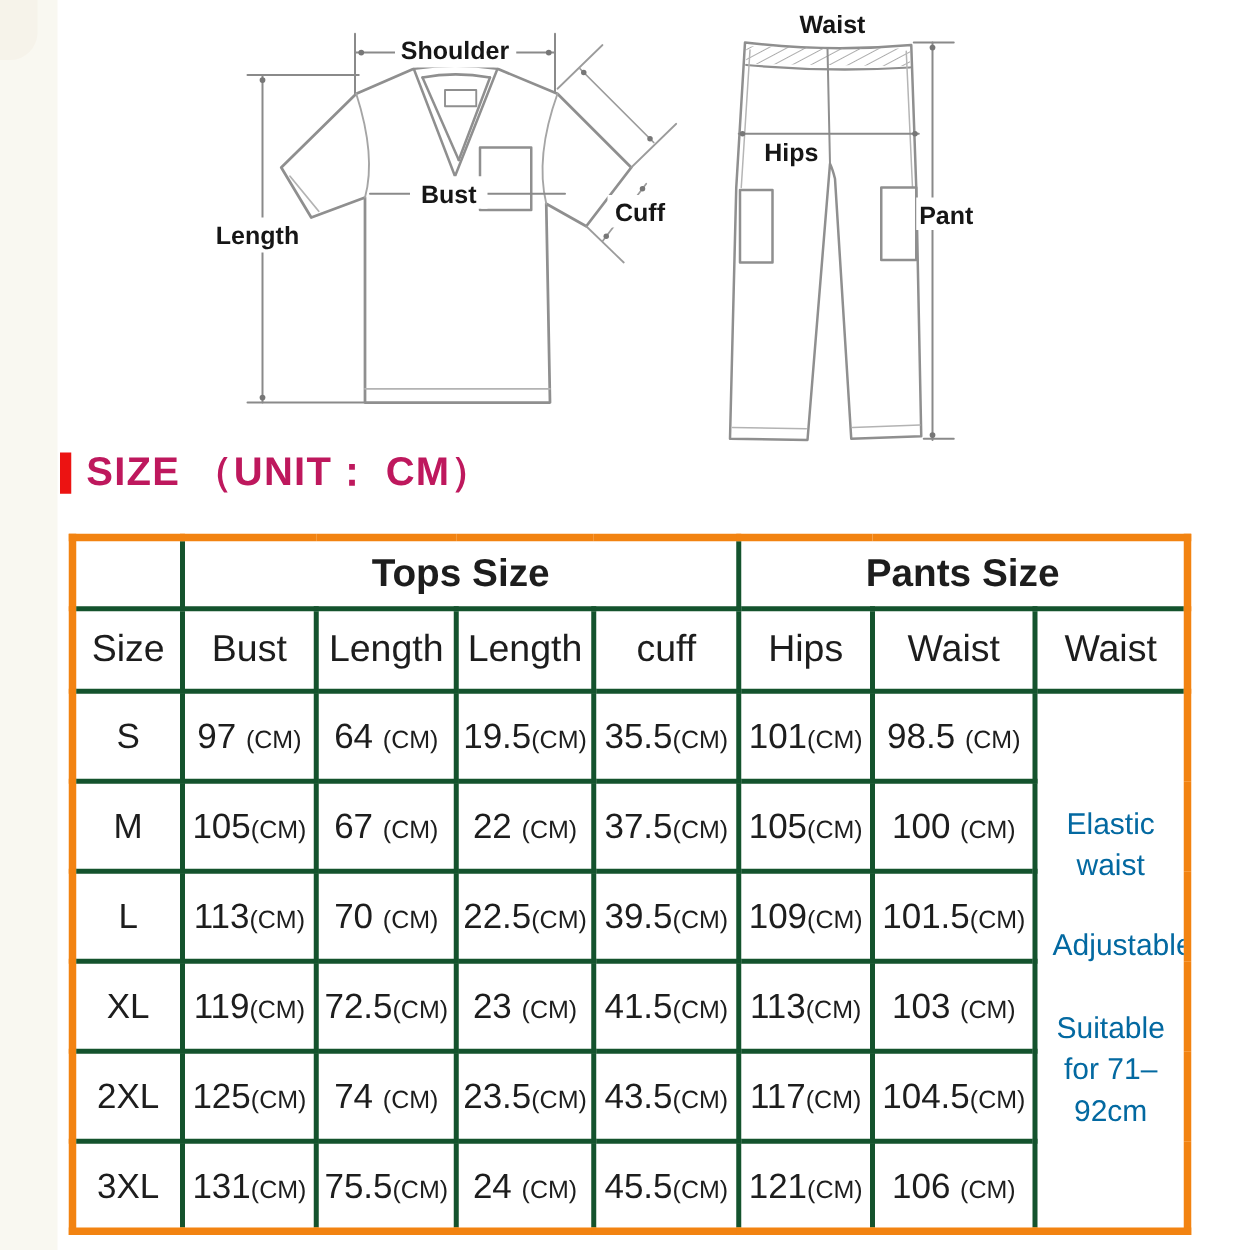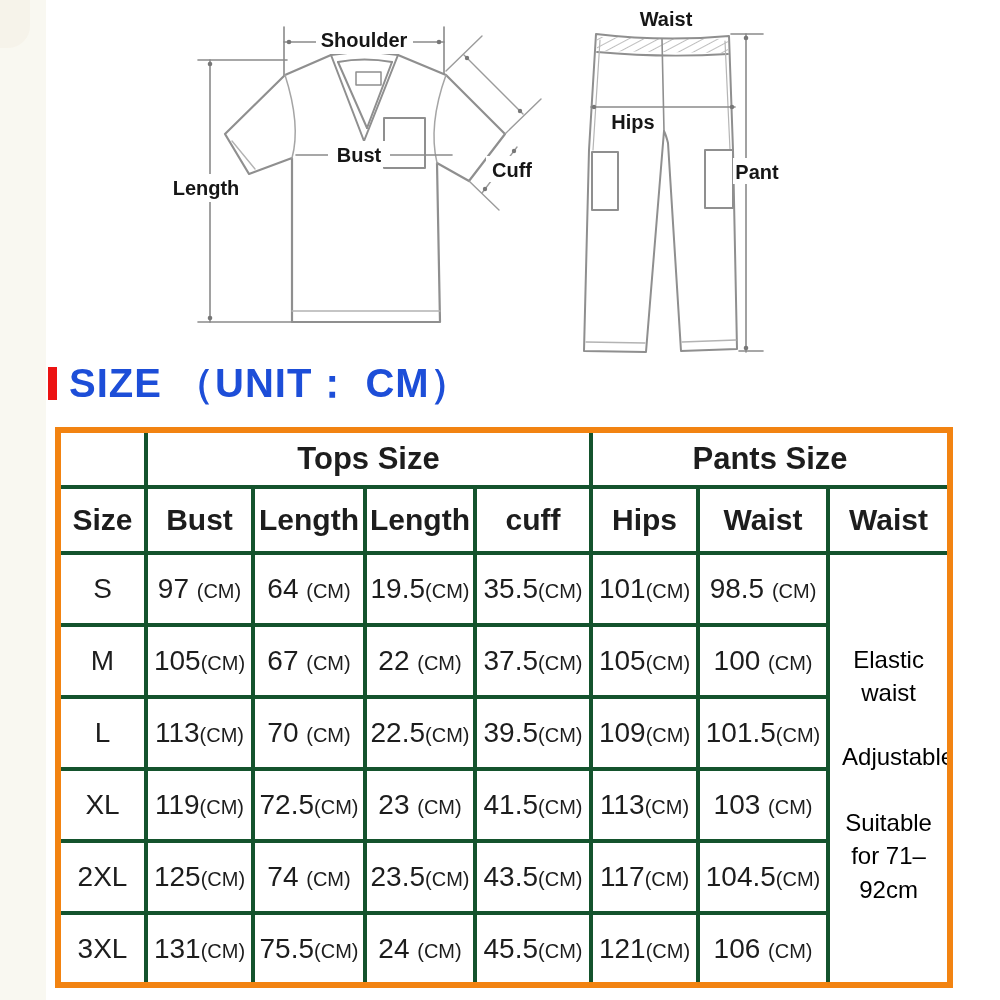--- a/index.html
+++ b/index.html
@@ -5,35 +5,35 @@
   html,body{margin:0;padding:0;}
   body{font-family:"Liberation Sans","DejaVu Sans",sans-serif;background:#fff;}
   .page{position:relative;width:1000px;height:1000px;background:#ffffff;overflow:hidden;}
   .left-strip{position:absolute;left:0;top:0;width:46px;height:1000px;background:#f9f8f1;}
   .corner-patch{position:absolute;left:0;top:0;width:30px;height:48px;background:#f4efe4;opacity:.55;border-bottom-right-radius:22px;}
   .diagram-wrap{position:absolute;left:0;top:0;width:1000px;height:430px;}
   svg text{font-family:"Liberation Sans","DejaVu Sans",sans-serif;font-weight:bold;fill:#161616;}
 
   .heading{position:absolute;left:48px;top:356px;display:flex;align-items:center;}
   .heading .bar{width:9px;height:33px;background:#ec1312;margin-right:12px;}
-  .heading .txt{font-size:40px;font-weight:bold;color:#1d4ed8;letter-spacing:1px;white-space:nowrap;}
+  .heading .txt{font-size:32px;font-weight:bold;color:#be185d;letter-spacing:1px;white-space:nowrap;}
 
   table.size-table{position:absolute;left:55px;top:427px;width:892px;border-collapse:collapse;table-layout:fixed;background:#fff;}
   table.size-table td{border:4px solid #14532d;text-align:center;vertical-align:middle;color:#1d1d1d;padding:0;overflow:hidden;}
   table.size-table{border:6px solid #f28311;}
   tr.group-row{height:57px;}
   tr.cols-row{height:66px;}
   tr.data-row{height:72px;}
   td.group-cell{font-size:31px;font-weight:bold;}
-  td.col-head{font-size:30px;font-weight:bold;}
+  td.col-head{font-size:30px;font-weight:normal;}
   td.size-cell{font-size:28px;}
   td.val{font-size:28px;white-space:nowrap;margin-left:18px;}
   td.val .u{font-size:20px;}
   td.waist-cell{vertical-align:top;}
-  .waist-notes{padding-top:12px;font-size:24px;line-height:1.4;color:#000000;}
+  .waist-notes{padding-top:12px;font-size:24px;line-height:1.4;color:#0369a1;}
   .note-1{margin-bottom:30px;padding:0 6px;}
   .note-2{margin-bottom:32px;white-space:nowrap;padding-left:12px;}
   .note-3{max-width:92px;margin:0 auto;}
 </style>
 </head>
 <body>
 
 <div class="page">
   <div class="left-strip"></div>
   <div class="corner-patch"></div>

